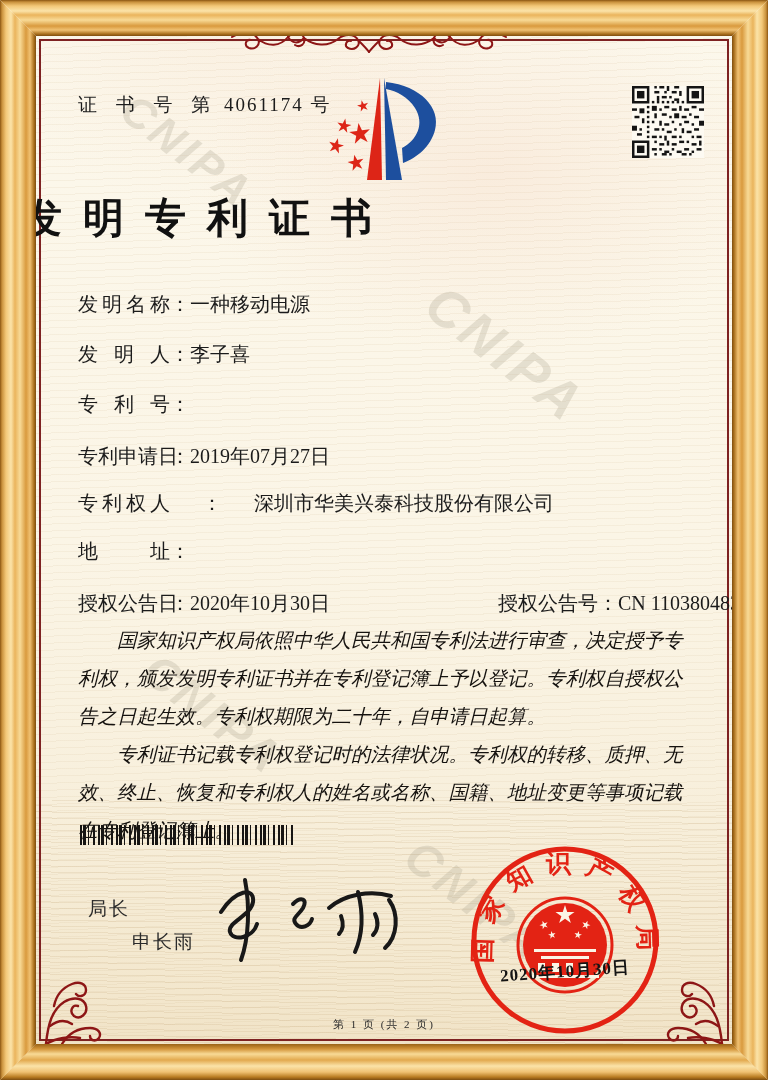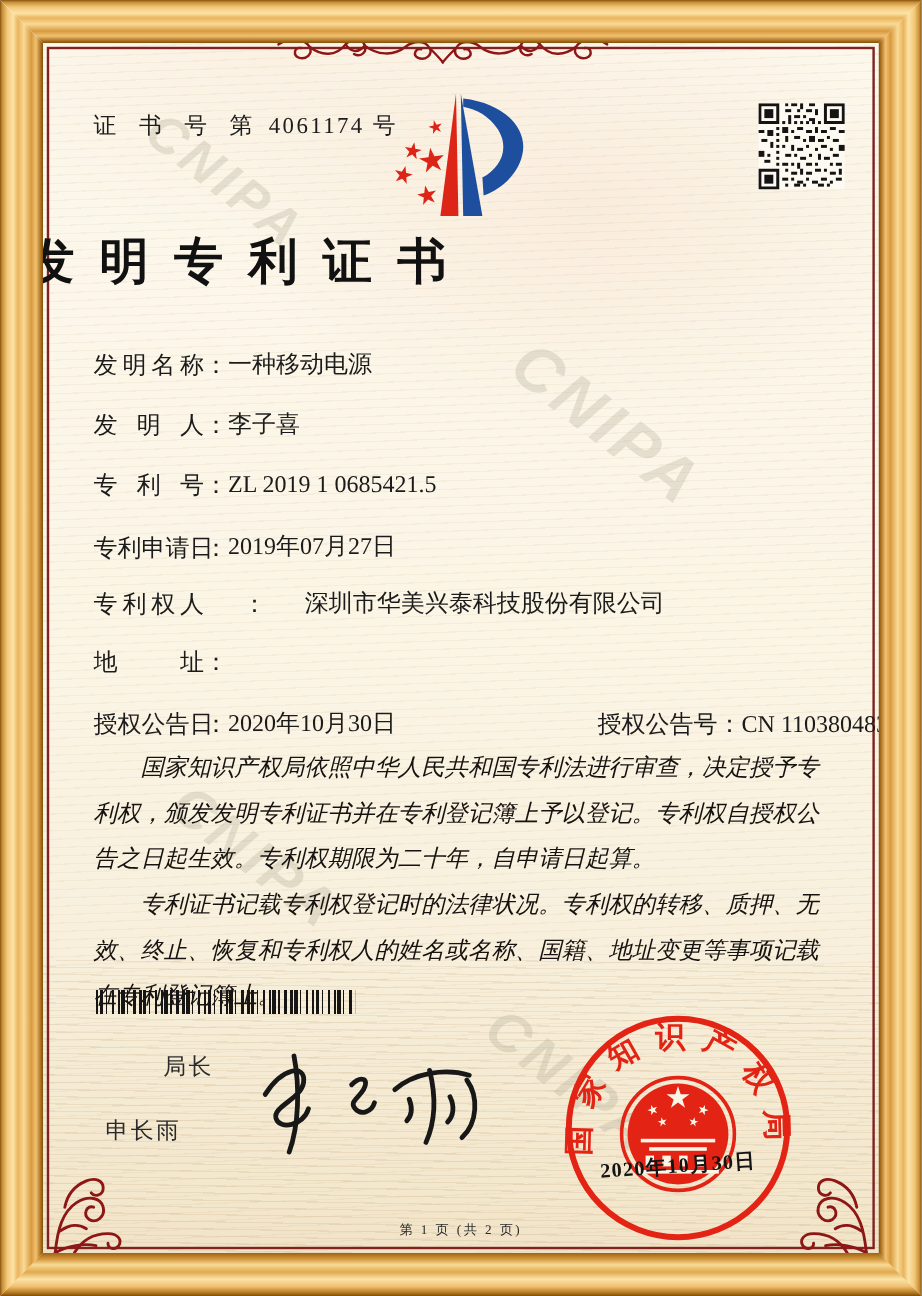--- a/index.html
+++ b/index.html
@@ -250,21 +250,20 @@
     <span class="fvalue">一种移动电源</span>
   </div>
   <div class="frow" style="top:341px;">
     <span class="flabel">发明人</span>
     <span class="fcolon">：</span>
     <span class="fvalue">李子喜</span>
   </div>
   <div class="frow" style="top:391px;">
     <span class="flabel">专利号</span>
     <span class="fcolon">：</span>
-    <span class="fvalue">ZL 2019 1 0685421.5</span>
   </div>
   <div class="frow" style="top:443px;">
     <span class="flabel">专利申请日</span>
     <span class="fcolon">：</span>
     <span class="fvalue">2019年07月27日</span>
   </div>
   <div class="frow" style="top:490px;gap:32px;">
     <span class="flabel">专利权人</span>
     <span class="fcolon">：</span>
     <span class="fvalue">深圳市华美兴泰科技股份有限公司</span>
@@ -282,22 +281,22 @@
     </span>
   </div>
 
   <div class="body-text">
     <p>国家知识产权局依照中华人民共和国专利法进行审查，决定授予专利权，颁发发明专利证书并在专利登记簿上予以登记。专利权自授权公告之日起生效。专利权期限为二十年，自申请日起算。</p>
     <p>专利证书记载专利权登记时的法律状况。专利权的转移、质押、无效、终止、恢复和专利权人的姓名或名称、国籍、地址变更等事项记载在专利登记簿上。</p>
   </div>
 
   <div class="barcode"></div>
 
-  <div class="signer" style="top:876px;margin-left:48px;">局长</div>
-  <div class="signer" style="top:929px;">申长雨</div>
+  <div class="signer" style="top:896px;">局长</div>
+  <div class="signer" style="top:929px;margin-left:44px;">申长雨</div>
 
   <svg class="sig" width="212" height="92" viewBox="0 0 212 92">
     <g fill="none" stroke="#181818" stroke-width="4" stroke-linecap="round" stroke-linejoin="round">
       <path d="M26,40 C40,18 60,14 58,30 C56,44 32,50 35,60 C38,70 58,66 62,52"></path>
       <path d="M50,8 C55,34 54,66 46,88"></path>
       <path d="M98,32 C106,24 113,27 108,36 C103,44 96,46 101,52 C106,58 115,54 117,47"></path>
       <path d="M134,36 C150,22 176,18 196,24"></path>
       <path d="M163,20 C168,40 168,62 160,80"></path>
       <path d="M146,44 C149,52 148,58 144,62"></path>
       <path d="M180,42 C184,50 183,58 178,63"></path>

